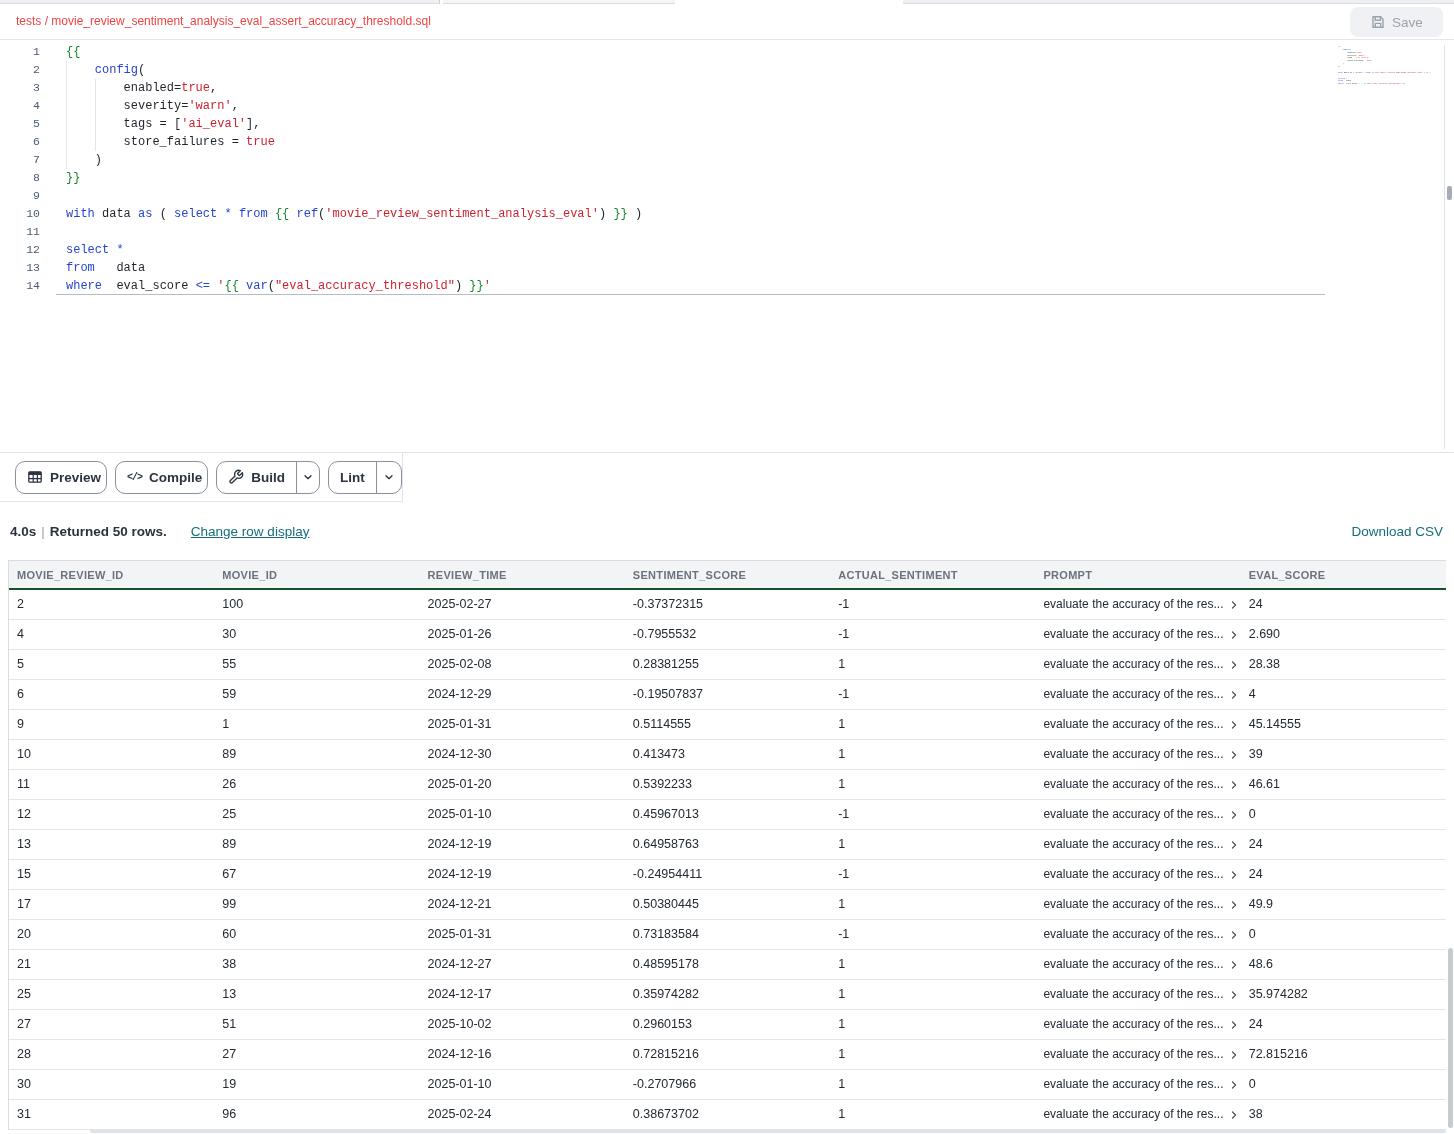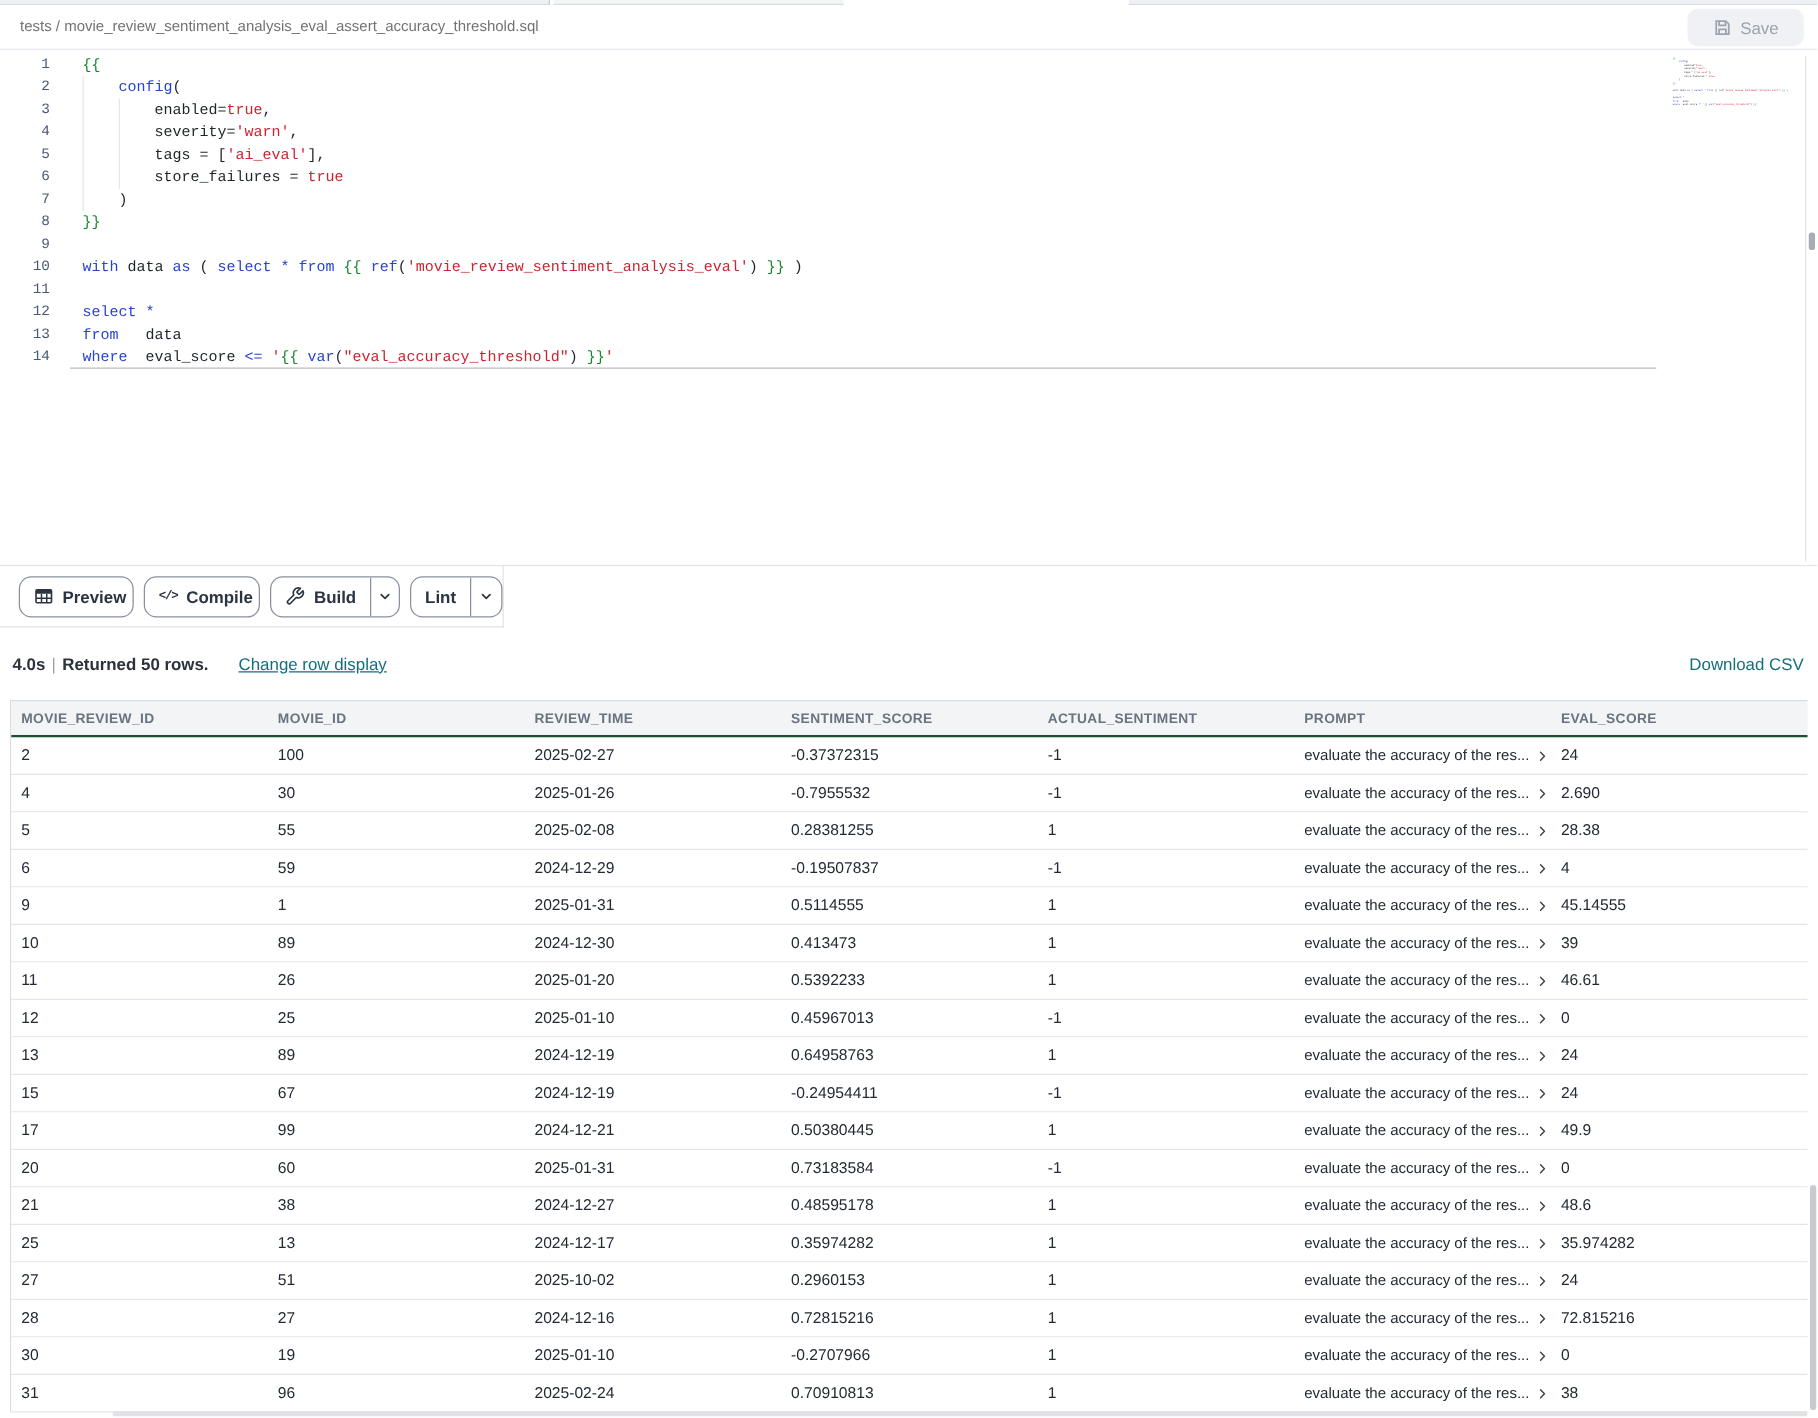--- a/index.html
+++ b/index.html
@@ -10,21 +10,21 @@
 
   
   #top-strip { top:0; left:0; width:1454px; height:4px; background:#fff; }
   #top-strip .seg { position:absolute; top:0; height:4px; background:#eef0f3; border-bottom:1px solid #d9dde2; }
   #top-strip .seg.s1 { left:0; width:440px; border-right:1px solid #c9ced5; }
   #top-strip .seg.s2 { left:443px; width:232px; background:#f4f5f7; }
   #top-strip .seg.s3 { left:903px; width:551px; }
 
   
   #header-bar { top:4px; left:0; width:1454px; height:36px; background:#fff; border-bottom:1px solid #e4e7eb; }
-  #breadcrumb { position:absolute; left:16px; top:10px; font-size:12px; color:#737373; }
+  #breadcrumb { position:absolute; left:16px; top:10px; font-size:12px; color:#ef4444; }
   #save-btn { position:absolute; right:11px; top:3px; width:93px; height:30px; background:#f0f1f4;
               border:none; border-radius:8px; display:flex; align-items:center; justify-content:center;
               gap:6px; color:#9ba3ad; font-size:13.5px; font-family:inherit; cursor:default; }
 
   
   #editor { top:40px; left:0; width:1454px; height:413px; background:#fff; border-bottom:1px solid #e0e3e8; overflow:hidden; }
   #code-lines { position:absolute; top:3px; left:0; }
   .code-line { height:18px; line-height:18px; white-space:pre; font-family:"Liberation Mono", monospace; font-size:12px; display:flex; }
   .line-num { display:inline-block; width:40px; text-align:right; color:#4a5a74; font-size:11.5px; flex:0 0 40px; }
   .line-code { padding-left:26px; color:#1f242b; }
@@ -495,21 +495,21 @@
                 <path d="M5.5 3l5 5-5 5"></path>
               </svg>
             </span>
           </div>
           <div class="td">0</div>
         </div>
         <div class="trow">
           <div class="td">31</div>
           <div class="td">96</div>
           <div class="td">2025-02-24</div>
-          <div class="td">0.70910813</div>
+          <div class="td">0.38673702</div>
           <div class="td">1</div>
           <div class="td prompt">
             <span>evaluate the accuracy of the res...</span>
             <span class="prompt-chevron">
               <svg width="10" height="10" viewBox="0 0 16 16" fill="none" stroke="#3a414b" stroke-width="1.8" stroke-linecap="round" stroke-linejoin="round">
                 <path d="M5.5 3l5 5-5 5"></path>
               </svg>
             </span>
           </div>
           <div class="td">38</div>

